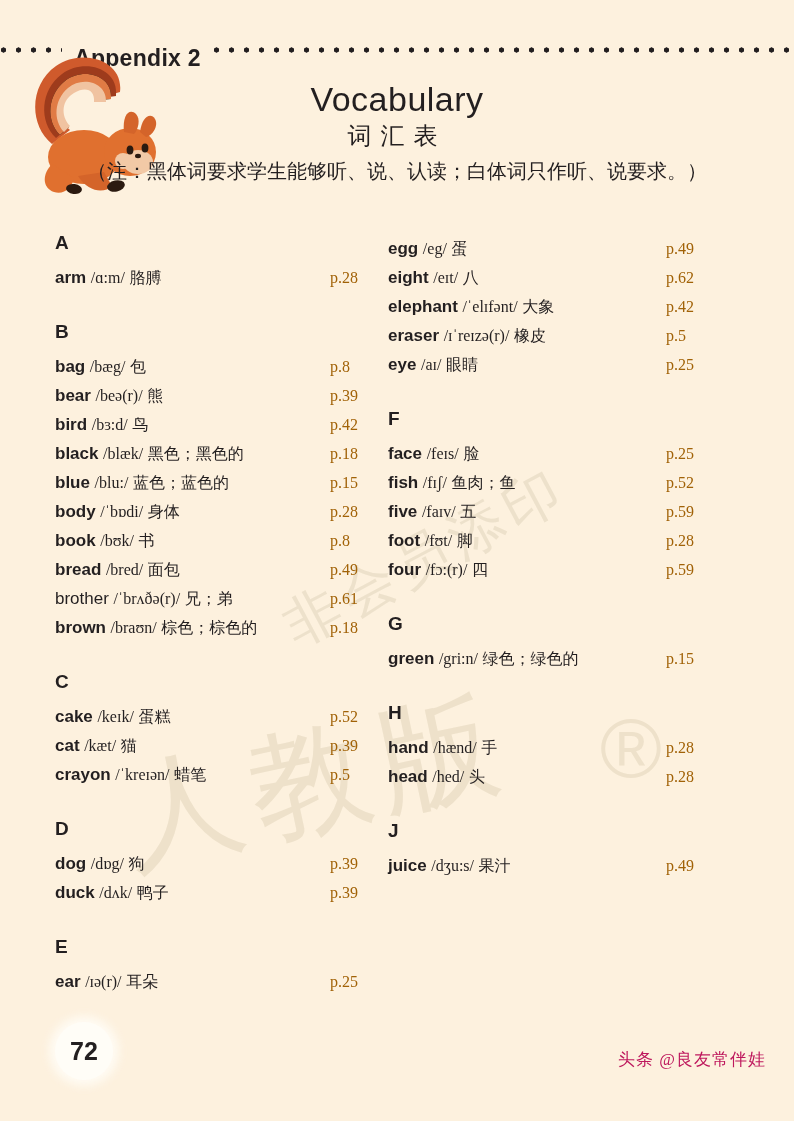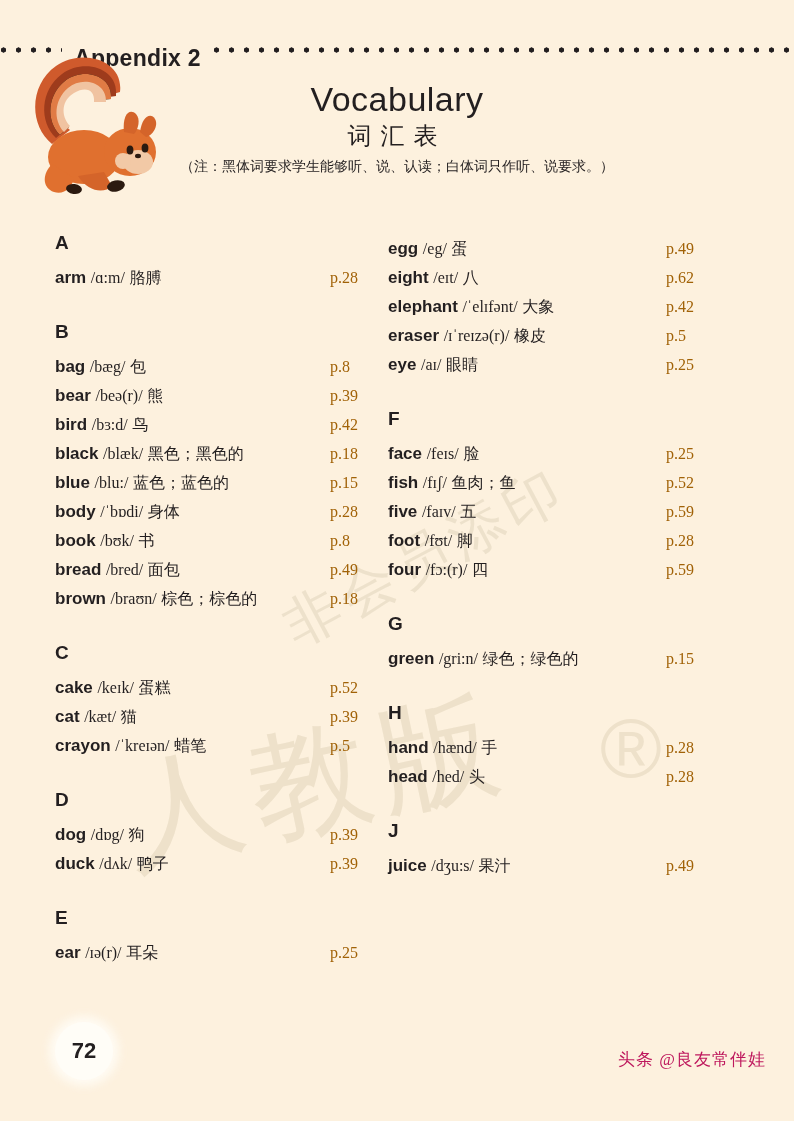--- a/index.html
+++ b/index.html
@@ -120,21 +120,21 @@
     font-size: 24px;
     color: #231f20;
     letter-spacing: 9px;
     font-family: "Liberation Serif", serif;
   }
   .note {
     position: absolute;
     left: 0; right: 0;
     top: 158px;
     text-align: center;
-    font-size: 14px;
+    font-size: 20px;
     color: #231f20;
     font-family: "Liberation Serif", serif;
   }
 
   
   .cols {
     position: absolute;
     left: 0;
     top: 228px;
     width: 794px;
@@ -191,21 +191,21 @@
     left: 55px;
     top: 1022px;
     width: 58px;
     height: 58px;
     border-radius: 50%;
     background: #fffdf7;
     box-shadow: 0 0 10px 6px rgba(255,253,247,.85);
     display: flex;
     align-items: center;
     justify-content: center;
-    font-size: 22px;
+    font-size: 25px;
     font-weight: bold;
     color: #231f20;
   }
   .credit {
     position: absolute;
     right: 28px;
     top: 1048px;
     font-size: 17px;
     color: #be185d;
     font-family: "Liberation Serif", serif;
@@ -274,20 +274,21 @@
         <div class="section-gap"></div>
         <div class="section-letter">B</div>
         <div class="entry"><span class="word">bag</span> <span class="phon">/bæg/</span> <span class="gloss">包</span><span class="page-ref">p.8</span></div>
         <div class="entry"><span class="word">bear</span> <span class="phon">/beə(r)/</span> <span class="gloss">熊</span><span class="page-ref">p.39</span></div>
         <div class="entry"><span class="word">bird</span> <span class="phon">/bɜ:d/</span> <span class="gloss">鸟</span><span class="page-ref">p.42</span></div>
         <div class="entry"><span class="word">black</span> <span class="phon">/blæk/</span> <span class="gloss">黑色；黑色的</span><span class="page-ref">p.18</span></div>
         <div class="entry"><span class="word">blue</span> <span class="phon">/blu:/</span> <span class="gloss">蓝色；蓝色的</span><span class="page-ref">p.15</span></div>
         <div class="entry"><span class="word">body</span> <span class="phon">/ˈbɒdi/</span> <span class="gloss">身体</span><span class="page-ref">p.28</span></div>
         <div class="entry"><span class="word">book</span> <span class="phon">/bʊk/</span> <span class="gloss">书</span><span class="page-ref">p.8</span></div>
         <div class="entry"><span class="word">bread</span> <span class="phon">/bred/</span> <span class="gloss">面包</span><span class="page-ref">p.49</span></div>
+        <div class="entry light"><span class="word">brother</span> <span class="phon">/ˈbrʌðə(r)/</span> <span class="gloss">兄；弟</span><span class="page-ref">p.61</span></div>
         <div class="entry"><span class="word">brown</span> <span class="phon">/braʊn/</span> <span class="gloss">棕色；棕色的</span><span class="page-ref">p.18</span></div>
         <div class="section-gap"></div>
         <div class="section-letter">C</div>
         <div class="entry"><span class="word">cake</span> <span class="phon">/keɪk/</span> <span class="gloss">蛋糕</span><span class="page-ref">p.52</span></div>
         <div class="entry"><span class="word">cat</span> <span class="phon">/kæt/</span> <span class="gloss">猫</span><span class="page-ref">p.39</span></div>
         <div class="entry"><span class="word">crayon</span> <span class="phon">/ˈkreɪən/</span> <span class="gloss">蜡笔</span><span class="page-ref">p.5</span></div>
         <div class="section-gap"></div>
         <div class="section-letter">D</div>
         <div class="entry"><span class="word">dog</span> <span class="phon">/dɒg/</span> <span class="gloss">狗</span><span class="page-ref">p.39</span></div>
         <div class="entry"><span class="word">duck</span> <span class="phon">/dʌk/</span> <span class="gloss">鸭子</span><span class="page-ref">p.39</span></div>

